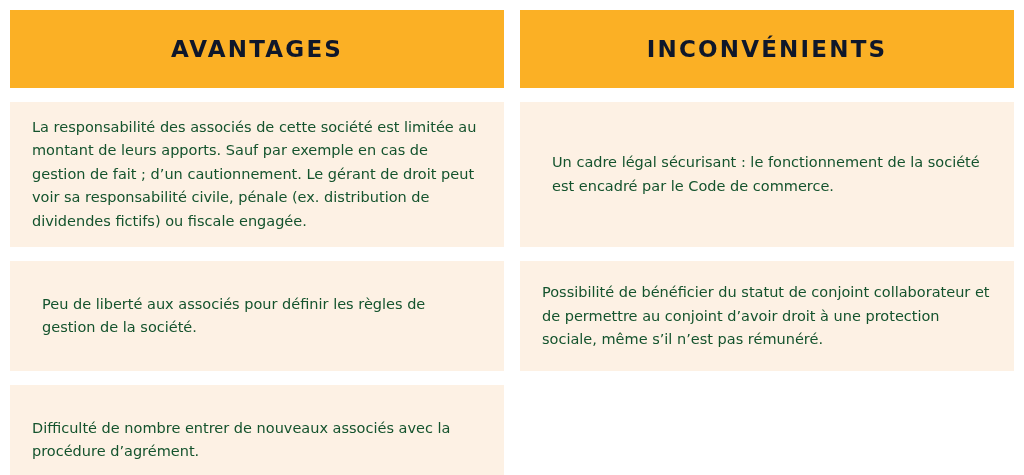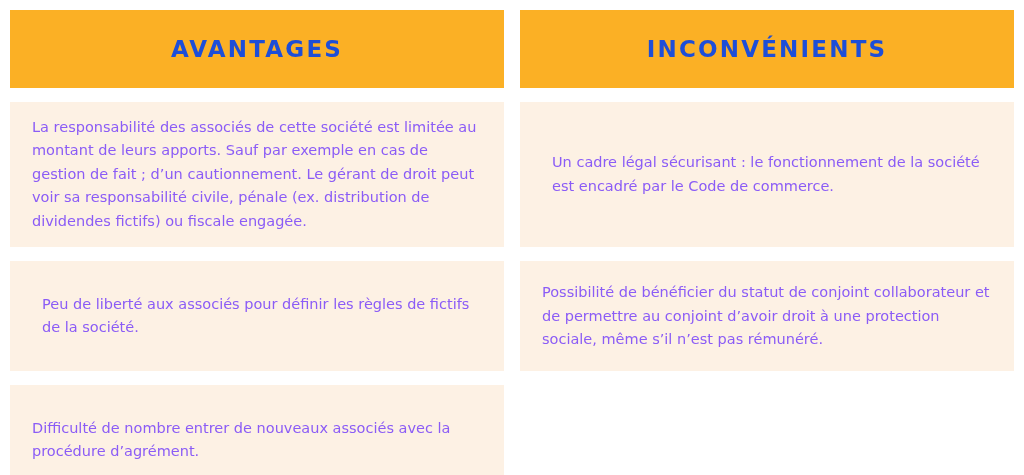--- a/index.html
+++ b/index.html
@@ -30,34 +30,34 @@
   }
   .head-cell {
     background: #fbb025;
     height: 78px;
     display: flex;
     align-items: center;
     justify-content: center;
     text-align: center;
   }
   .head-cell .head-text {
-    color: #1d4ed8;
+    color: #0f172a;
     font-weight: bold;
     font-size: 23px;
     letter-spacing: 2.2px;
   }
   .body-cell {
     background: #fdf1e4;
     display: flex;
     align-items: center;
     padding: 14px 22px;
     box-sizing: border-box;
   }
   .body-cell .cell-text {
-    color: #8b5cf6;
+    color: #14532d;
     font-size: 14.5px;
     line-height: 1.62;
   }
   .row-tall { min-height: 127px; }
   .row-mid  { min-height: 94px; padding-left: 32px; }
   .row-low  { min-height: 110px; }
 </style>
 </head>
 <body>
 
@@ -72,21 +72,21 @@
     </div>
 
     <div class="body-cell row-tall">
       <span class="cell-text">La responsabilité des associés de cette société est limitée au montant de leurs apports. Sauf par exemple en cas de gestion de fait ; d’un cautionnement. Le gérant de droit peut voir sa responsabilité civile, pénale (ex. distribution de dividendes fictifs) ou fiscale engagée.</span>
     </div>
 
     <div class="body-cell row-mid">
       <span class="cell-text">Un cadre légal sécurisant : le fonctionnement de la société est encadré par le Code de commerce.</span>
     </div>
     <div class="body-cell row-mid">
-      <span class="cell-text">Peu de liberté aux associés pour définir les règles de fictifs de la société.</span>
+      <span class="cell-text">Peu de liberté aux associés pour définir les règles de gestion de la société.</span>
     </div>
 
     <div class="body-cell row-low">
       <span class="cell-text">Possibilité de bénéficier du statut de conjoint collaborateur et de permettre au conjoint d’avoir droit à une protection sociale, même s’il n’est pas rémunéré.</span>
     </div>
     <div class="body-cell row-low">
       <span class="cell-text">Difficulté de nombre entrer de nouveaux associés avec la procédure d’agrément.</span>
     </div>
 
   </div>

